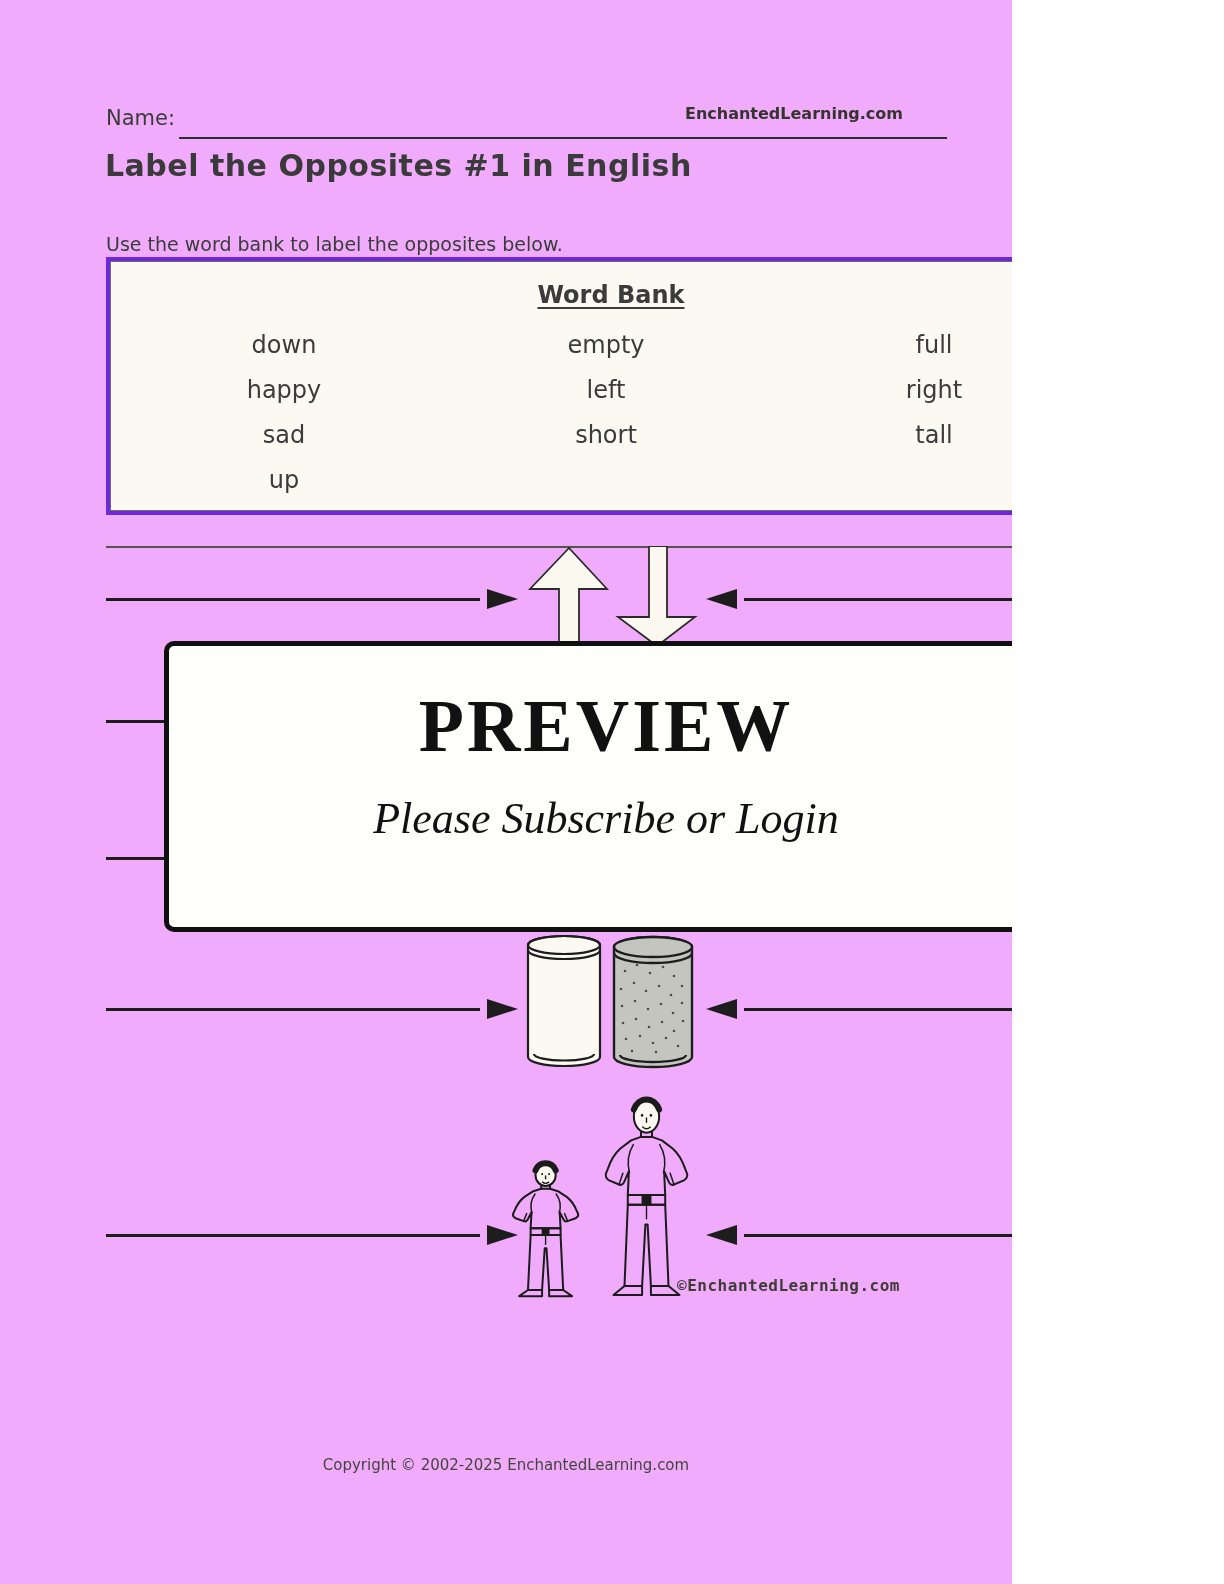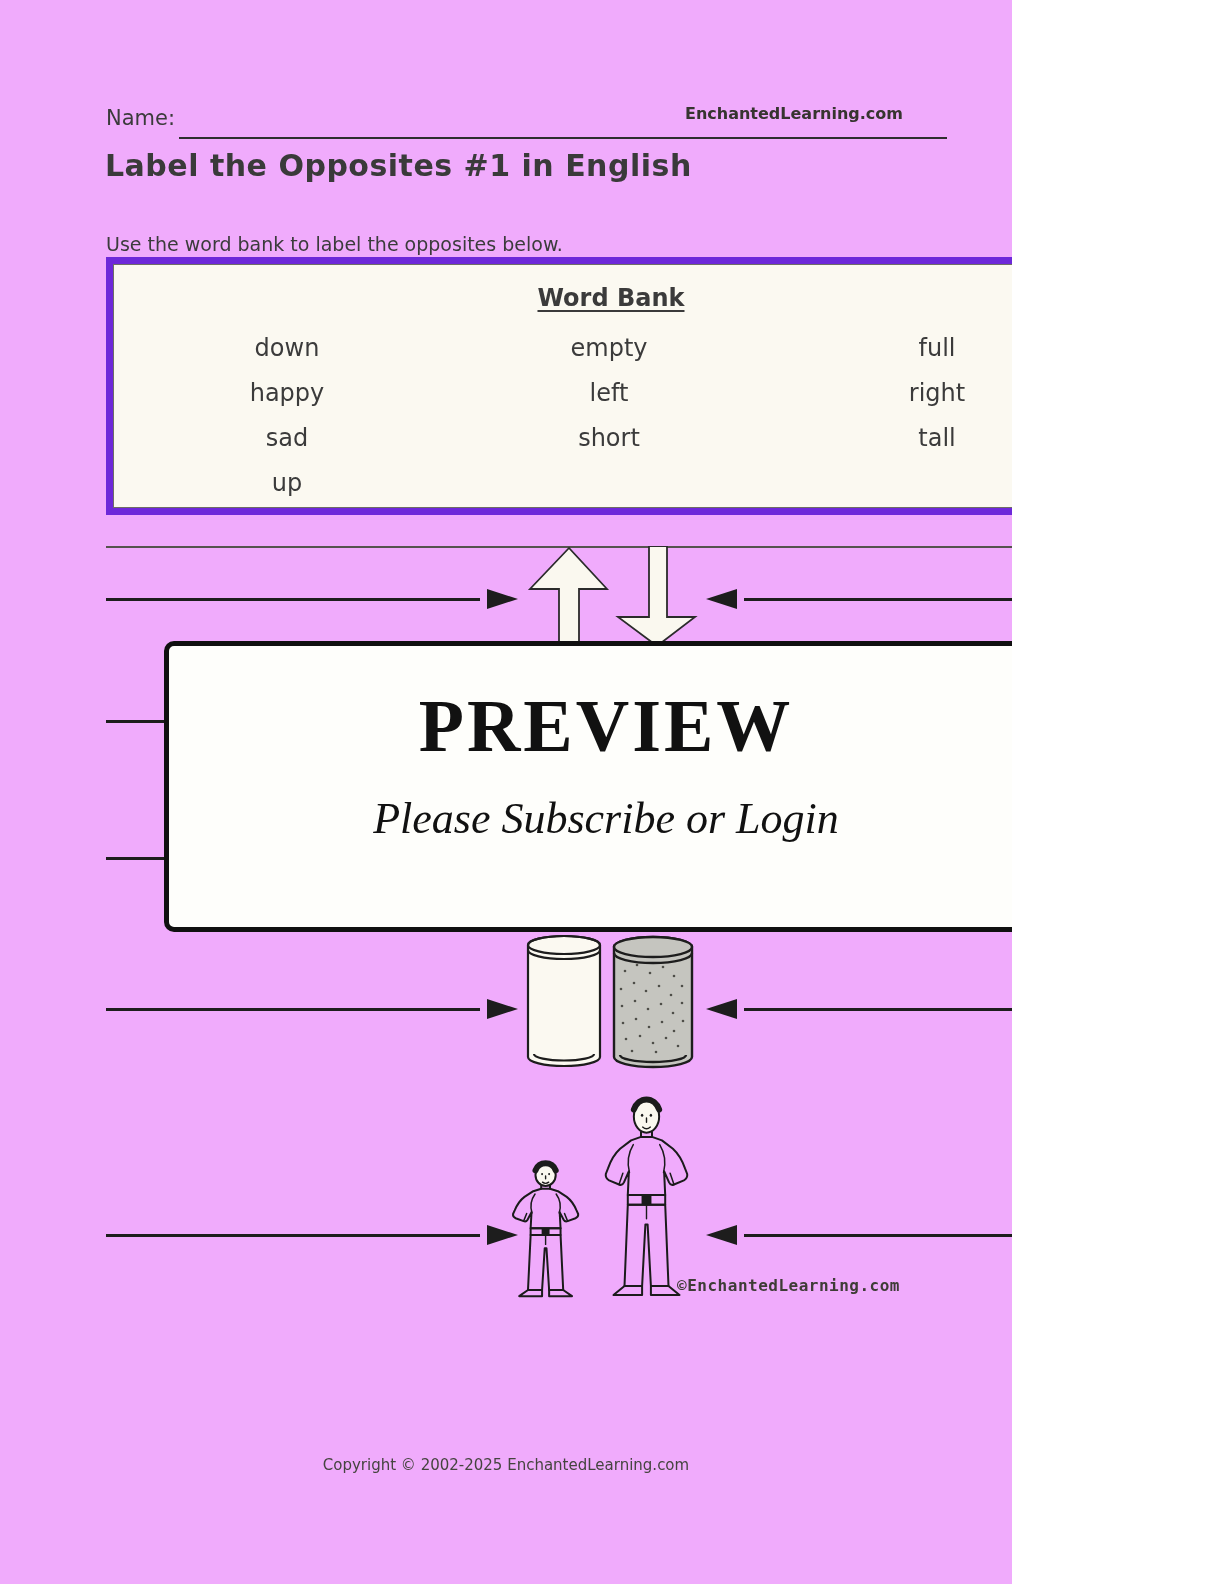--- a/index.html
+++ b/index.html
@@ -18,21 +18,21 @@
   .name-line{left:179px;top:137px;width:768px;height:0;border-top:2px solid #2E2E2E;}
   .site-header{top:104px;right:109px;font-size:16px;font-weight:bold;color:#36342F;}
 
   .page-title{left:105px;top:148px;font-size:30px;font-weight:bold;color:#3A3A3A;letter-spacing:.5px;}
   .instructions{left:106px;top:209px;font-size:19px;color:#3B3B3B;margin-top:24px;}
 
   
   .wordbank{
     left:106px;top:257px;width:1010px;height:258px;
     box-sizing:border-box;
-    border:7px solid #6d28d9;
+    border:4px solid #6d28d9;
     box-shadow:inset 0 0 0 1px #6F6D66;
     background:#FBF9F1;
   }
   .wb-title{
     position:absolute;left:0;right:0;top:20px;text-align:center;
     font-size:24px;font-weight:bold;
     text-decoration:underline;text-underline-offset:4px;
   }
   .wb-col{position:absolute;top:62px;width:200px;text-align:center;}
   .wb-col div{line-height:45px;font-size:24px;}

